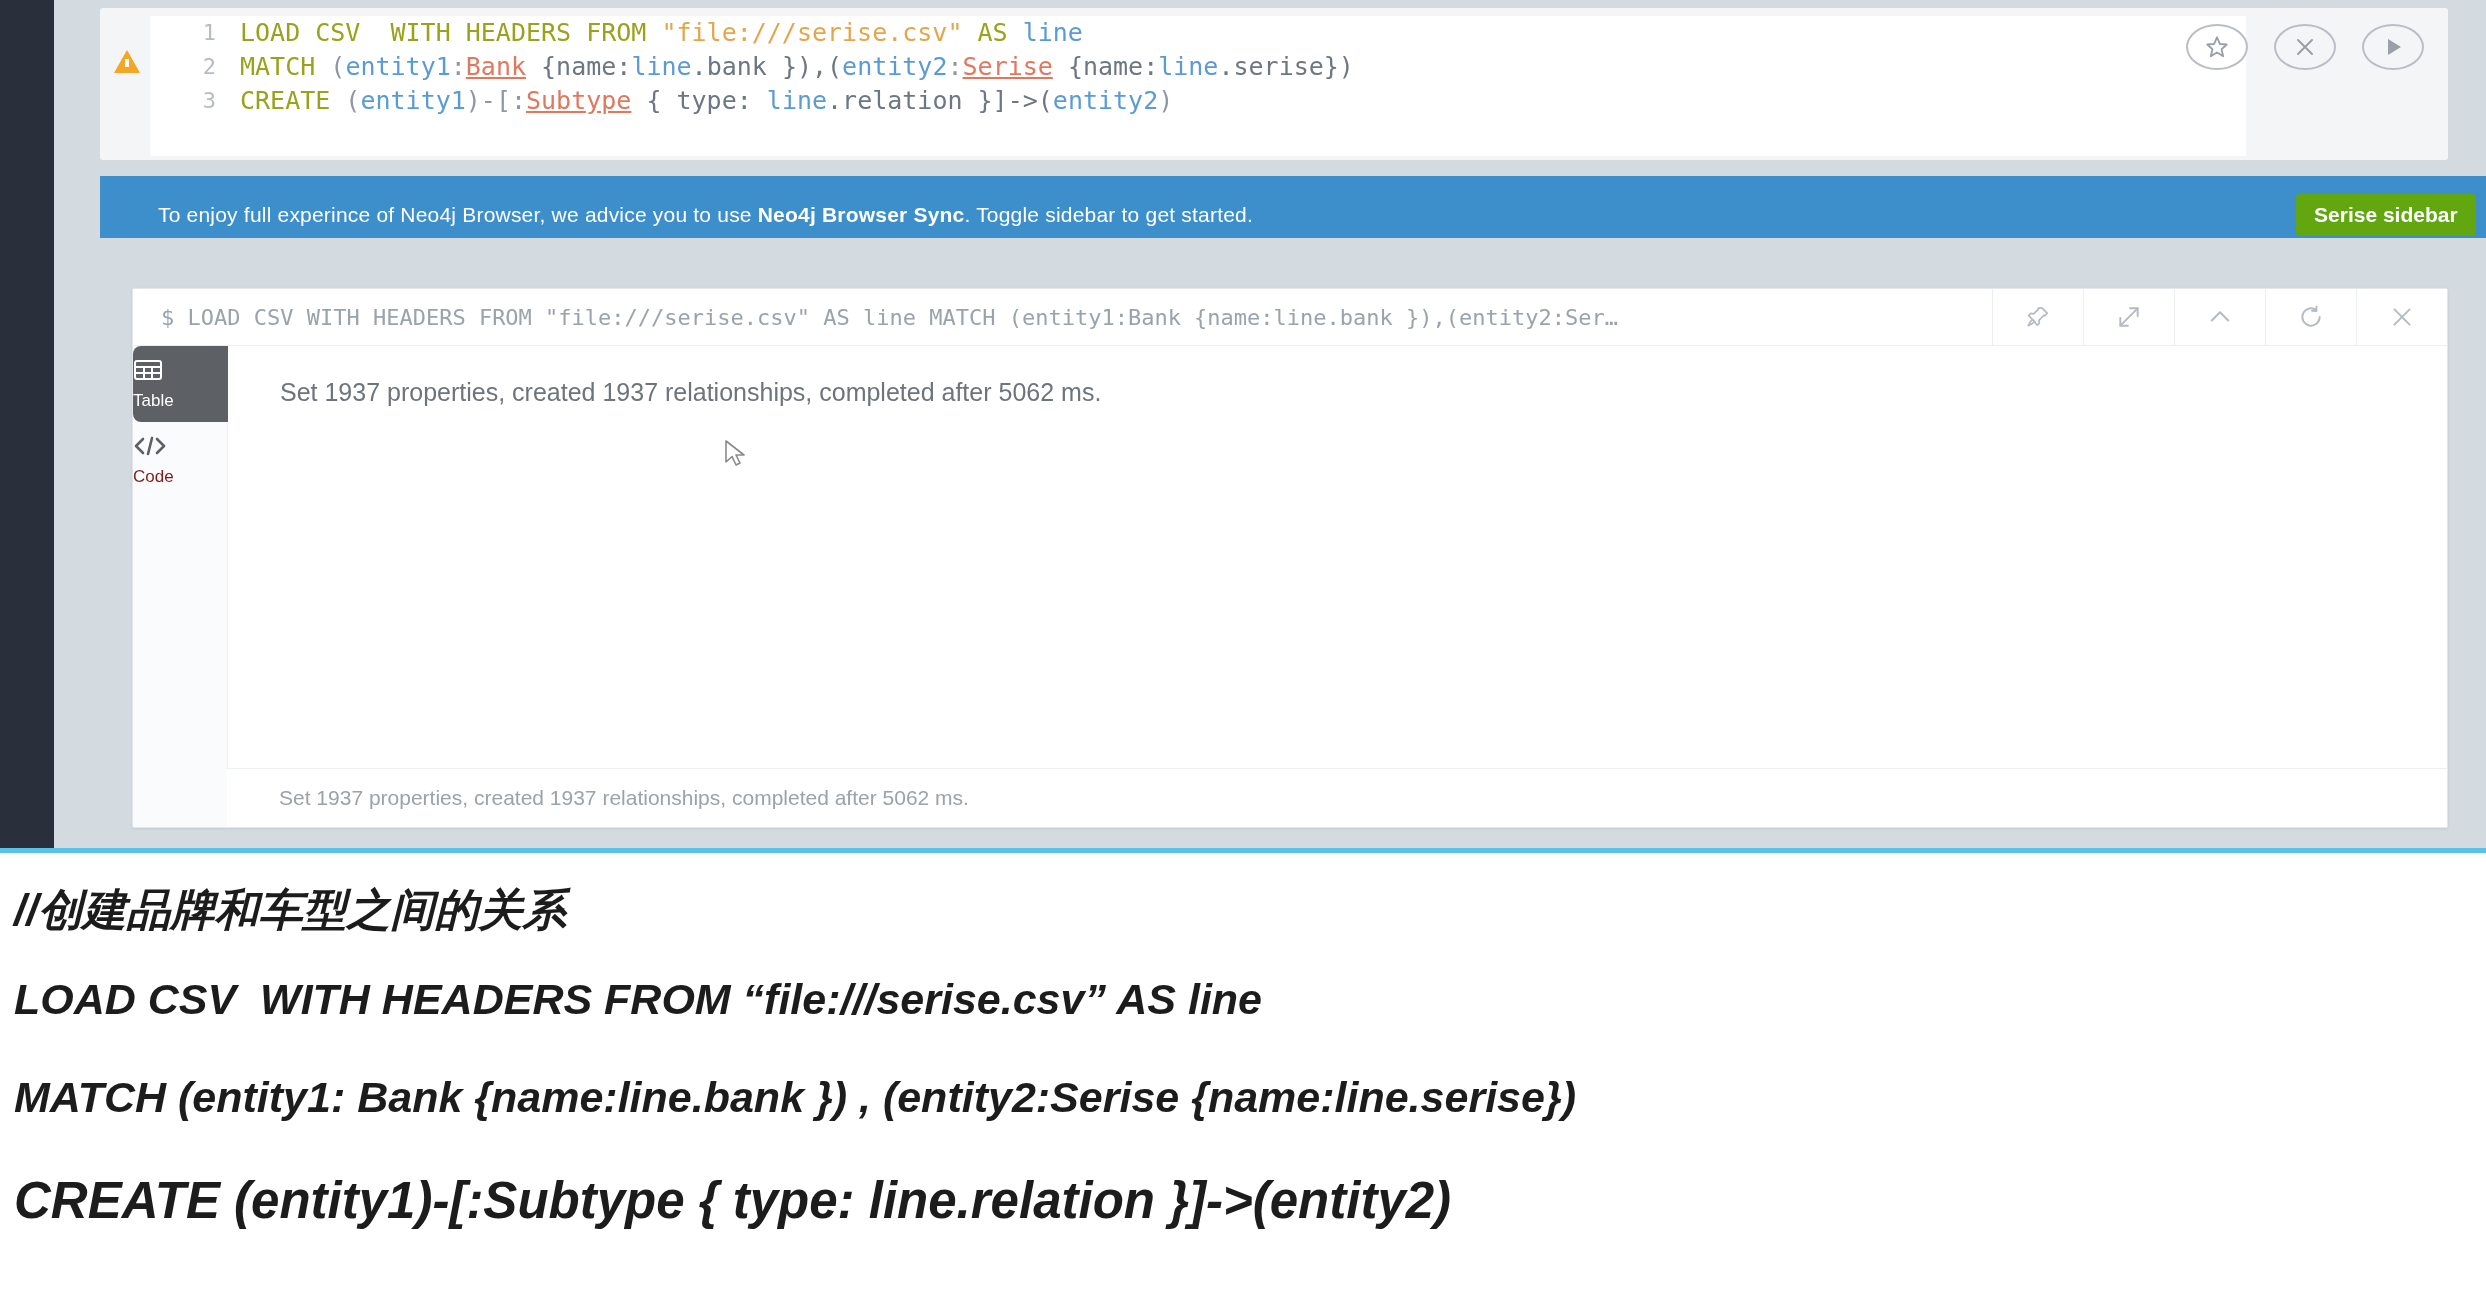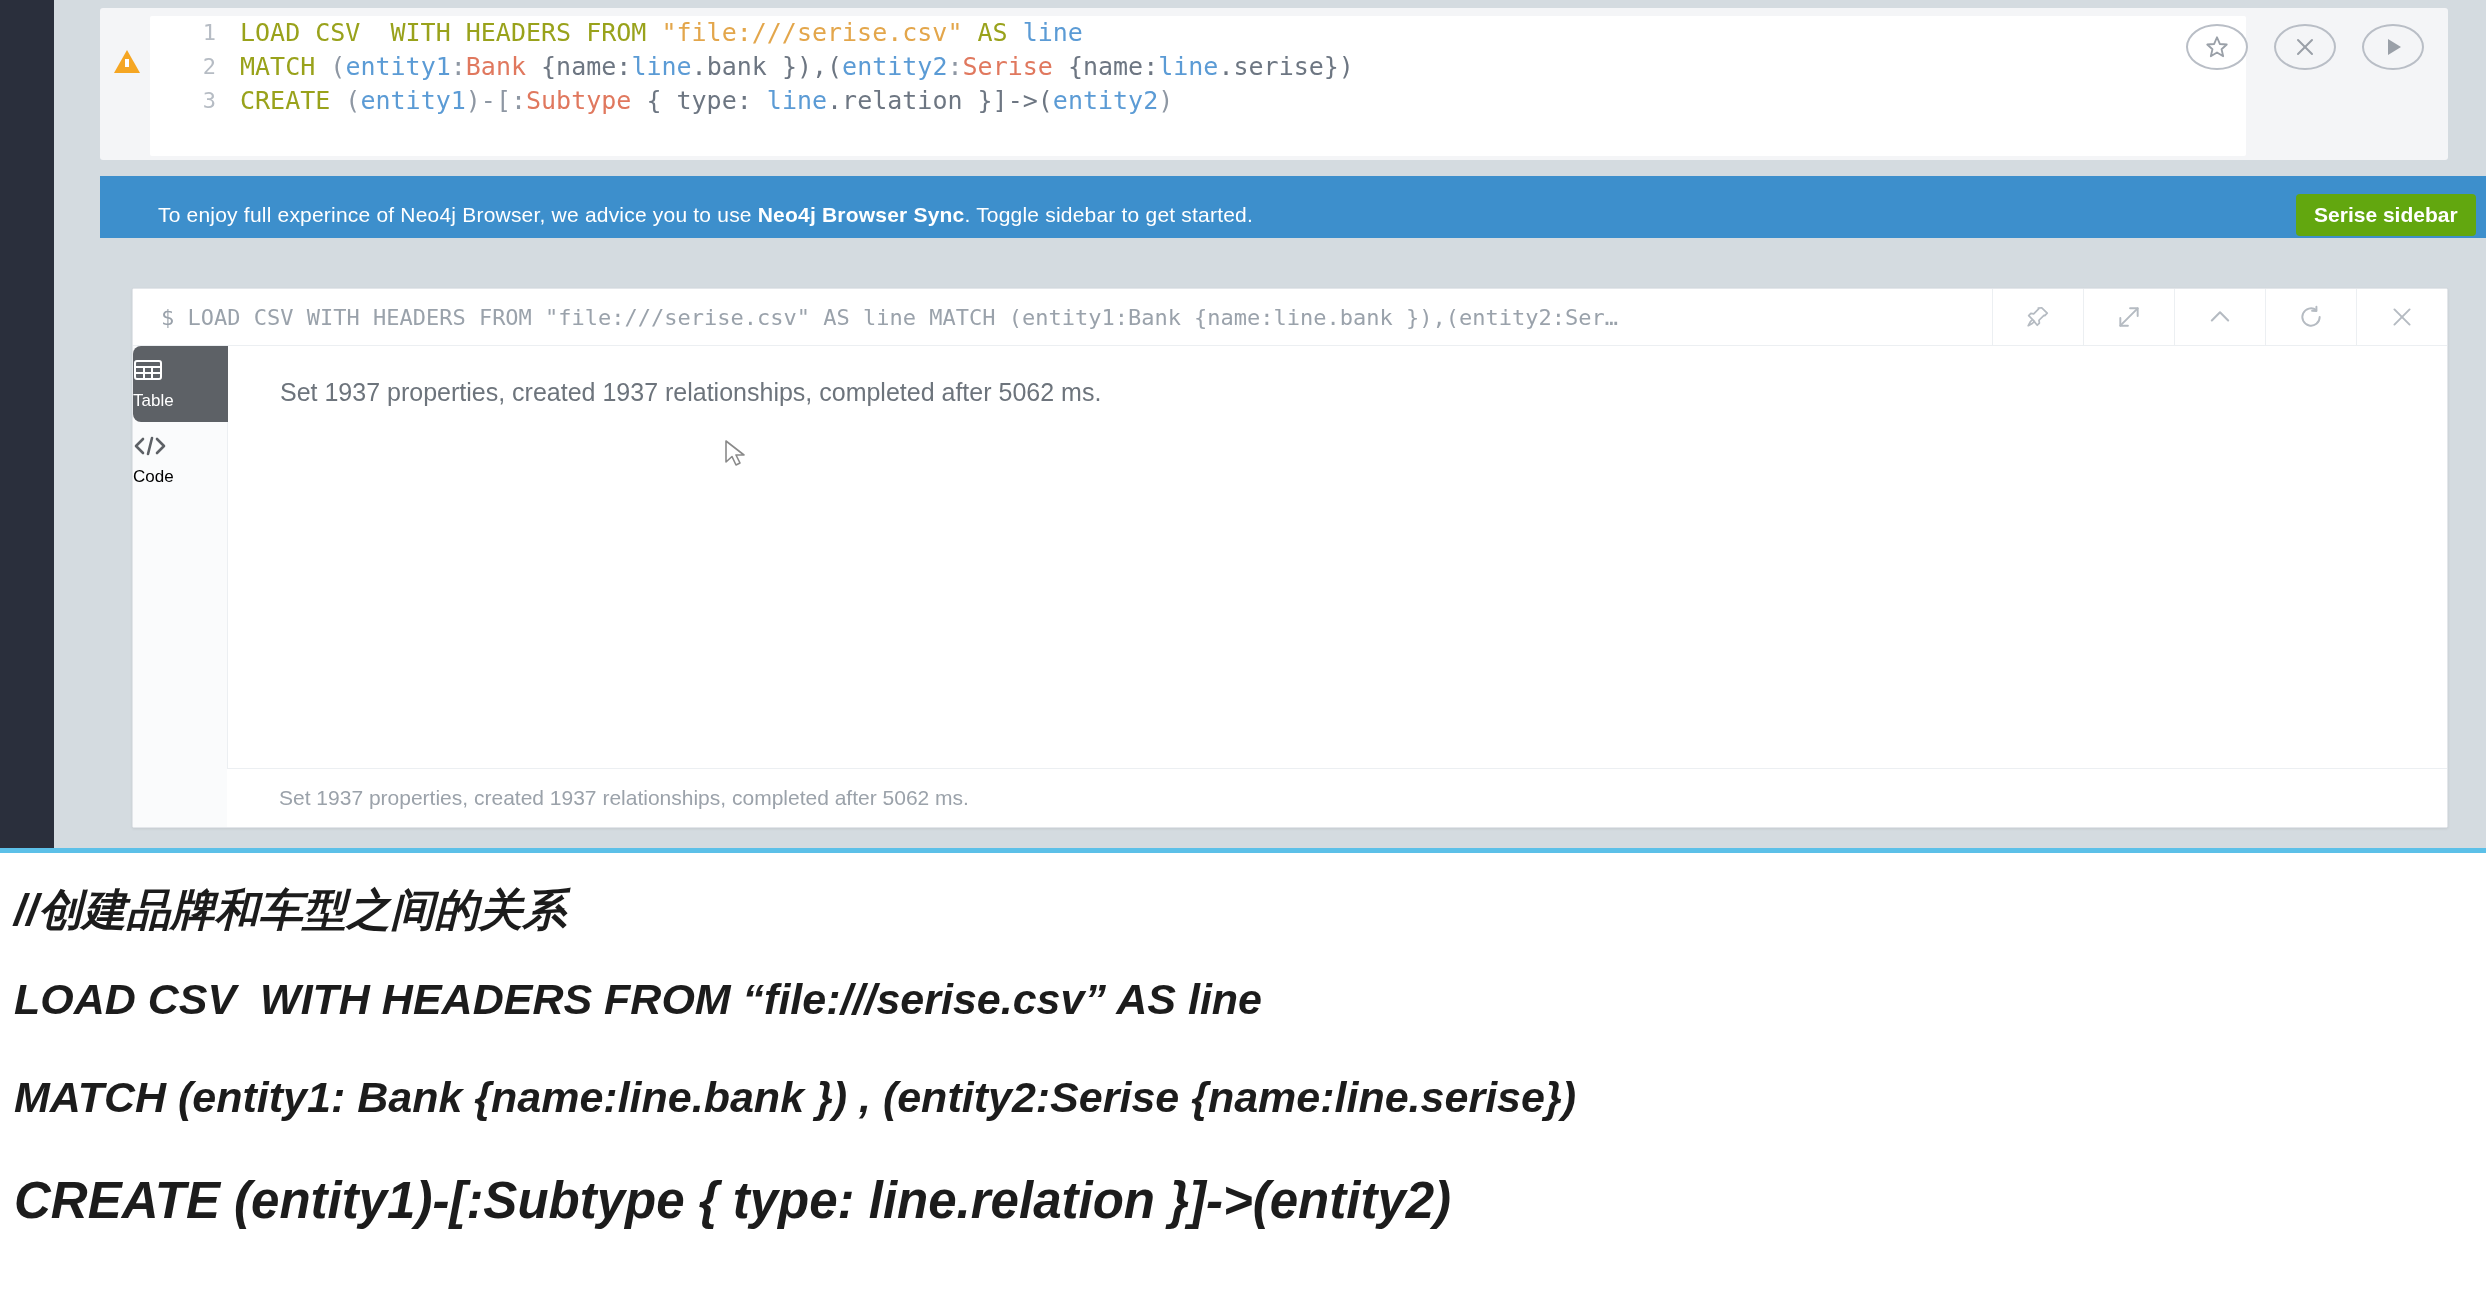--- a/index.html
+++ b/index.html
@@ -71,21 +71,21 @@
     width: 28px;
     color: #b6bcc4;
     text-align: right;
     margin-right: 24px;
     font-size: 22px;
     flex: 0 0 auto;
   }
   .tok-kw    { color: #99a21b; }
   .tok-str   { color: #e3a64b; }
   .tok-var   { color: #5b9bd5; }
-  .tok-label { color: #e0785e; }
+  .tok-label { color: #e0785e; text-decoration: underline; }
   .tok-plain { color: #6d7682; }
   .tok-punct { color: #8e97a3; }
 
   #warn-icon {
     position: absolute;
     left: 14px;
     top: 42px;
     width: 0; height: 0;
     border-left: 13px solid transparent;
     border-right: 13px solid transparent;
@@ -217,21 +217,21 @@
     display: flex;
     flex-direction: column;
     align-items: flex-start;
     justify-content: center;
     gap: 5px;
     cursor: pointer;
     box-sizing: border-box;
     border-radius: 8px;
   }
   .view-tab.active { background: #5d6166; }
-  .view-tab .vt-label { font-size: 17px; color: #000000; }
+  .view-tab .vt-label { font-size: 17px; color: #7f1d1d; }
   .view-tab.active .vt-label { color: #ffffff; }
   #result-area {
     flex: 1 1 auto;
     position: relative;
     background: #ffffff;
   }
   #result-message {
     position: absolute;
     left: 52px;
     top: 32px;

